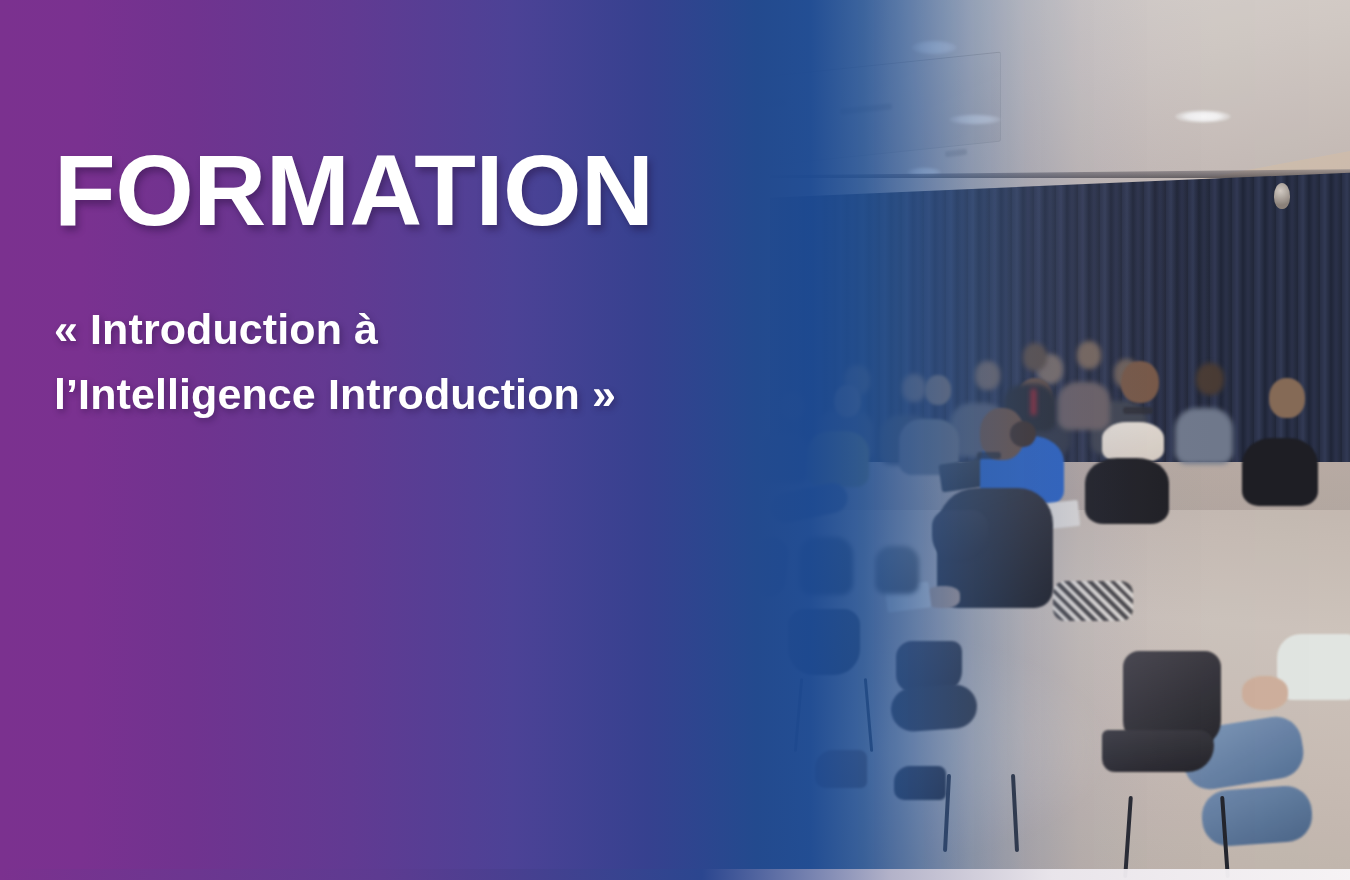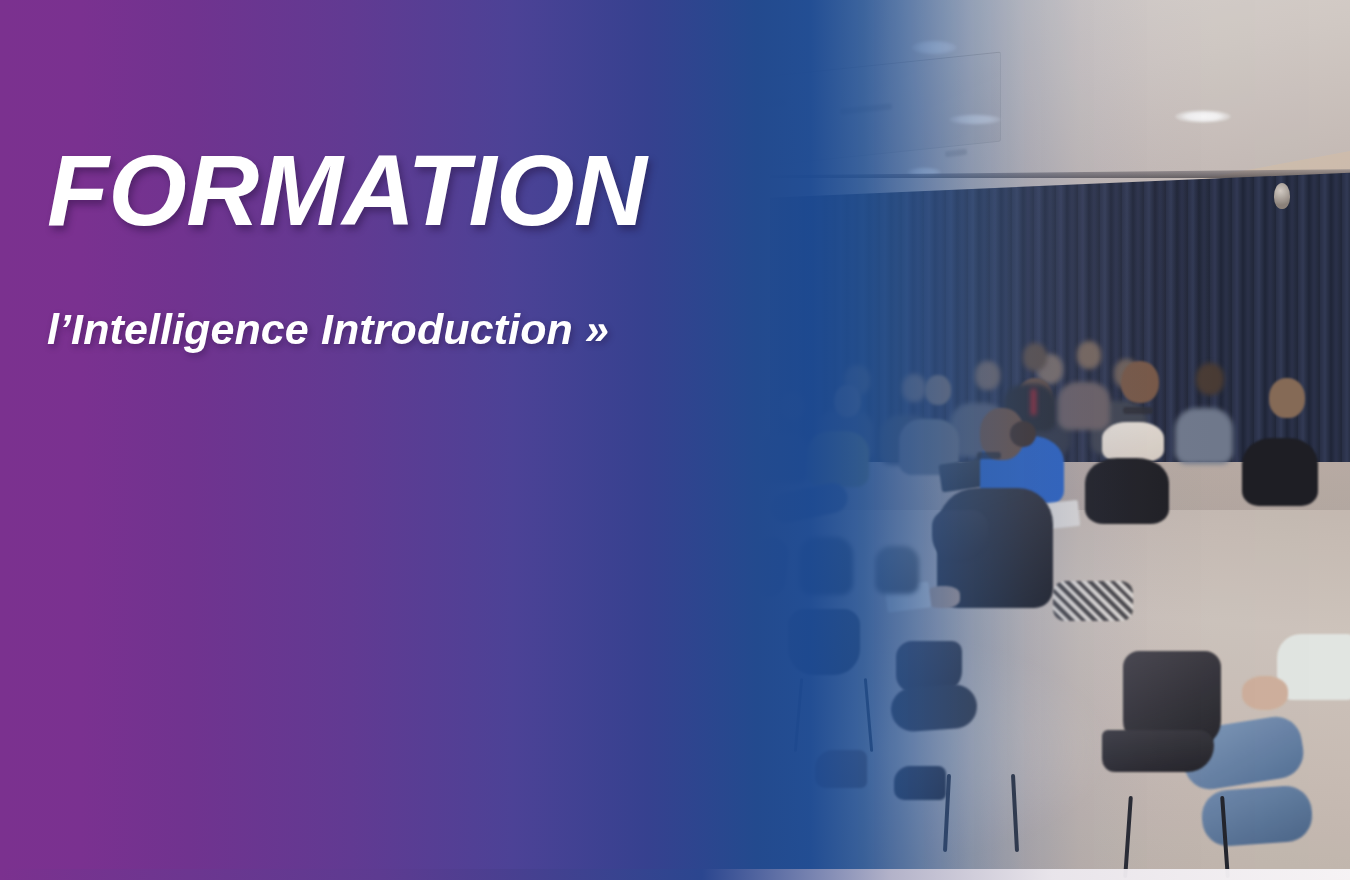--- a/index.html
+++ b/index.html
@@ -197,25 +197,24 @@
     position: absolute;
     inset: 0;
     background: linear-gradient(90deg, rgba(70,40,120,0.0) 62%, rgba(120,110,150,0.10) 78%, rgba(200,190,200,0.06) 100%);
     mix-blend-mode: multiply;
     opacity: .5;
   }
 
   
   .content {
     position: absolute;
-    left: 47px;
+    left: 54px;
     top: 140px;
     z-index: 5;
     max-width: 700px;
-    font-style: italic;
   }
   .title {
     margin: 0;
     color: #ffffff;
     font-size: 101px;
     line-height: 1.0;
     font-weight: 700;
     letter-spacing: -0.5px;
     text-shadow: 3px 5px 7px rgba(28,10,50,0.38);
   }
@@ -366,18 +365,19 @@
     <div class="chairleg" style="position:absolute;left:70.0%;top:88.0%;width:4px;height:78px;transform:rotate(3deg);"></div>
     <div class="chairleg" style="position:absolute;left:75.0%;top:88.0%;width:4px;height:78px;transform:rotate(-3deg);"></div>
   </div>
 
   <div class="overlay"></div>
   <div class="overlay-tint"></div>
 
   <div class="content">
     <h1 class="title">FORMATION</h1>
     <p class="subtitle">
+      <span class="sline">« Introduction à</span>
       <span class="sline">l’Intelligence Introduction »</span>
     </p>
   </div>
 
   <div class="bottom-strip"></div>
 </div>
 
 </body></html>

